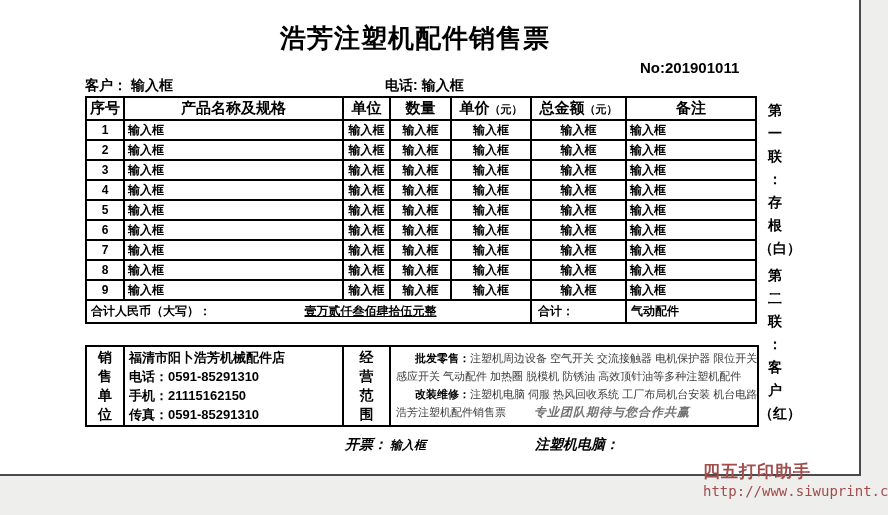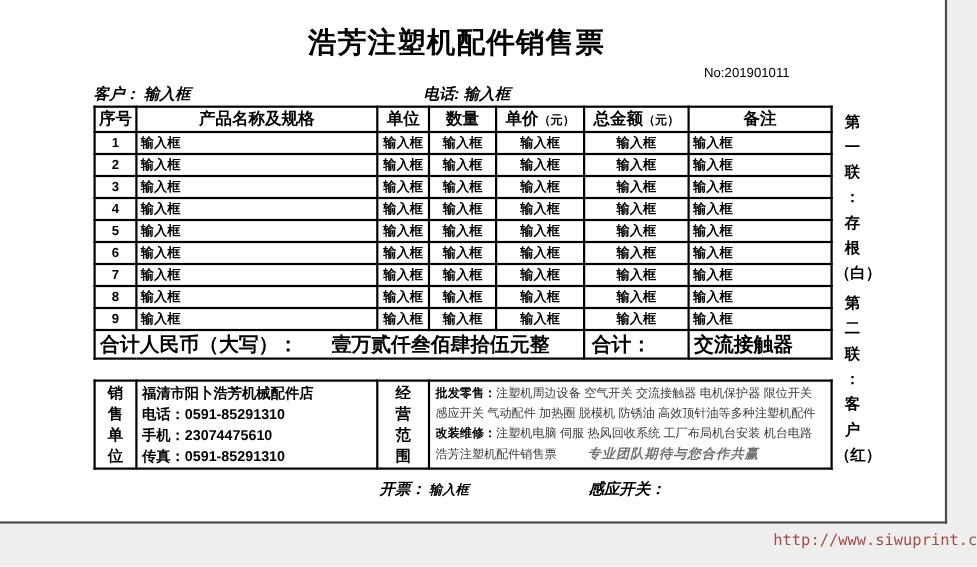--- a/index.html
+++ b/index.html
@@ -19,63 +19,63 @@
     border-right:2px solid #4a4a4a;
     border-bottom:2px solid #4a4a4a;
   }
 
   .doc-title {
     position:absolute; left:240px; top:21px; width:350px;
     text-align:center; font-size:26px; font-weight:bold; letter-spacing:1px;
   }
   .invoice-no {
     position:absolute; left:640px; top:59px;
-    font-size:12px; font-weight:normal;
-  }
-
-  .info-row { position:absolute; top:77px; font-size:14px; font-weight:bold;font-style:italic; }
+    font-size:15px; font-weight:bold;
+  }
+
+  .info-row { position:absolute; top:77px; font-size:14px; font-weight:bold; }
   .info-customer { left:85px; }
   .info-phone    { left:352px;padding-left:33px; }
   .info-date     { left:558px; }
   .info-row .val { margin-left:4px; }
   .info-date .val { margin-left:10px; }
 
   table.main {
     position:absolute; left:85px; top:96px;
     border-collapse:collapse; table-layout:fixed;
   }
   table.main td, table.main th { border:2px solid #000; overflow:hidden; white-space:nowrap; }
   table.main th { height:23px; font-size:15px; font-weight:bold; text-align:center; }
   table.main th .sub { font-size:11px; }
   table.main td { height:20px; font-size:12px; font-weight:bold; }
   td.c-no { text-align:center; font-size:15px; }
   td.c-name, td.c-note { text-align:left; padding-left:3px; }
   td.c-unit, td.c-qty, td.c-price, td.c-amount { text-align:center; }
   td.c-unit { font-size:11px; }
 
-  tr.total-row td { height:23px; font-size:18px; }
+  tr.total-row td { height:23px; font-size:12px; }
   td.t-words { padding-left:4px; }
   td.t-words .words-wrap { display:flex; align-items:center; }
-  td.t-words .words-val { flex:1; text-align:center; }
+  td.t-words .words-val { flex:1; text-align:center;text-decoration:underline; }
   td.t-label { padding-left:6px; text-align:left;font-family:Liberation Serif, serif; }
   td.t-value { padding-left:4px; text-align:left; font-size:13px; }
 
   table.bottom {
     position:absolute; left:85px; top:345px;
     border-collapse:collapse; table-layout:fixed;
   }
   table.bottom td { border:2px solid #000; vertical-align:top; }
   .v-label {
     width:16px; margin:1px auto 0 auto;
     font-size:14px; font-weight:bold;
     word-break:break-all; line-height:19px; text-align:center;
   }
   .seller-lines { padding:1px 0 0 4px; font-size:13px; font-weight:bold; line-height:19px; white-space:nowrap; }
   .scope-lines { padding:2px 0 0 5px; font-size:11px; line-height:18px; white-space:nowrap; }
-  .scope-lines .lbl { font-weight:bold; }
+  .scope-lines .lbl { font-weight:bold;margin-left:19px; }
   .scope-lines .txt { color:#3c3c3c; }
   .slogan {
     font-family:"DejaVu Serif","Liberation Serif",serif;
     font-style:italic; font-weight:bold; font-size:12px; color:#737373;
     margin-left:28px; letter-spacing:1px;
   }
 
   .footer-row { position:absolute; top:436px; font-size:14px; font-weight:bold;font-style:italic; }
   .footer-issuer { left:345px; }
   .footer-sign { left:535px; }
@@ -230,42 +230,42 @@
 </tbody>
       <tfoot>
         <tr class="total-row">
           <td class="t-words" colspan="5">
             <div class="words-wrap">
               <span>合计人民币（大写）：</span>
               <span class="words-val">壹万贰仟叁佰肆拾伍元整</span>
             </div>
           </td>
           <td class="t-label">合计：</td>
-          <td class="t-value">交流接触器</td>
+          <td class="t-value">气动配件</td>
         </tr>
       </tfoot>
     </table>
 
     <table class="bottom">
       <colgroup>
         <col style="width:38px">
           <col style="width:219px">
           <col style="width:47px">
           <col style="width:366px">
       </colgroup>
       <tbody>
           <tr>
         <td style="height:80px">
           <div class="v-label">销售单位</div>
         </td>
         <td>
           <div class="seller-lines">
             <div>福清市阳卜浩芳机械配件店</div>
             <div>电话：0591-85291310</div>
-            <div>手机：23074475610</div>
+            <div>手机：21115162150</div>
             <div>传真：0591-85291310</div>
           </div>
         </td>
         <td>
           <div class="v-label">经营范围</div>
         </td>
         <td>
           <div class="scope-lines">
             <div><span class="lbl">批发零售：</span><span class="txt">注塑机周边设备 空气开关 交流接触器 电机保护器 限位开关</span></div>
             <div><span class="txt">感应开关 气动配件 加热圈 脱模机 防锈油 高效顶针油等多种注塑机配件</span></div>
@@ -273,21 +273,21 @@
             <div><span class="txt">浩芳注塑机配件销售票</span><span class="slogan">专业团队期待与您合作共赢</span></div>
           </div>
         </td>
       </tr>
     </tbody>
       </table>
 
     <div class="footer-row footer-issuer">
       <span>开票：</span><span class="val">输入框</span>
     </div>
-    <div class="footer-row footer-sign">感应开关：</div>
+    <div class="footer-row footer-sign">注塑机电脑：</div>
 
     <div class="side-copy side-copy-1">
       <span class="side-char">第</span>
       <span class="side-char">一</span>
       <span class="side-char">联</span>
       <span class="side-char">：</span>
       <span class="side-char">存</span>
       <span class="side-char">根</span>
       <span class="side-char">（白）</span>
     </div>
@@ -295,14 +295,15 @@
       <span class="side-char">第</span>
       <span class="side-char">二</span>
       <span class="side-char">联</span>
       <span class="side-char">：</span>
       <span class="side-char">客</span>
       <span class="side-char">户</span>
       <span class="side-char">（红）</span>
     </div>
   </div>
 
+  <div class="watermark-name" style="color: rgb(161, 77, 76);">四五打印助手</div>
   <div class="watermark-url" style="color: rgb(161, 77, 76);">http://www.siwuprint.com</div>
 </div>
 
 </body></html>

